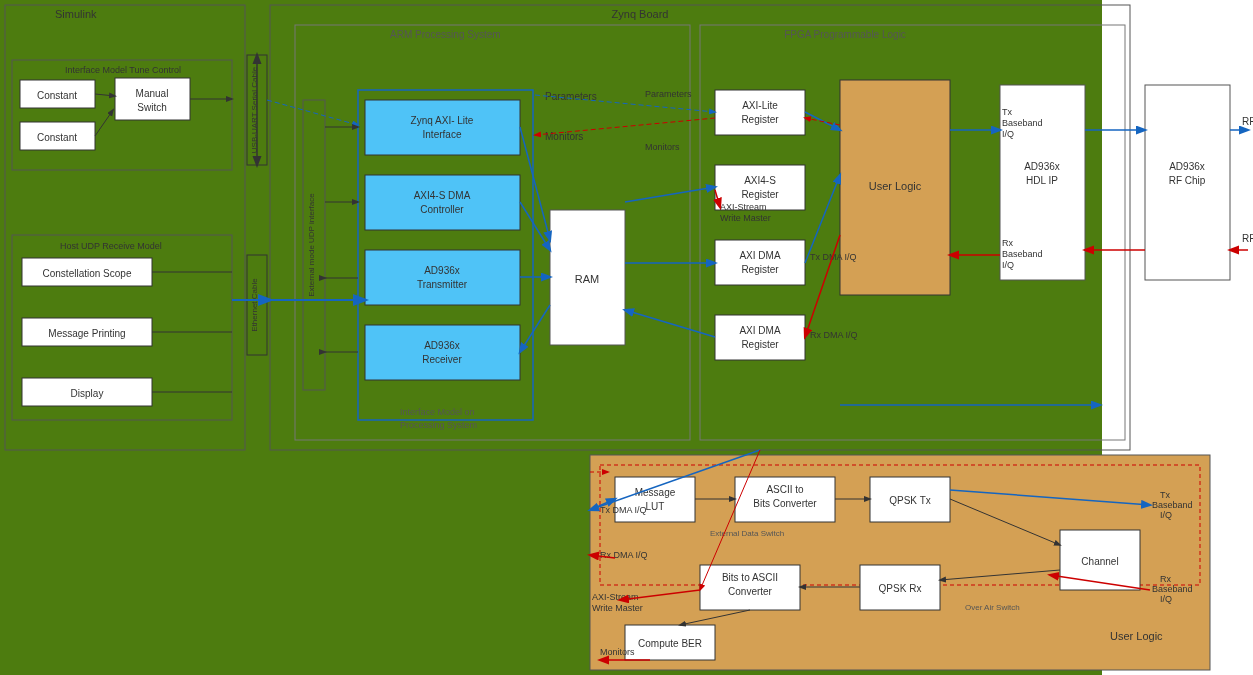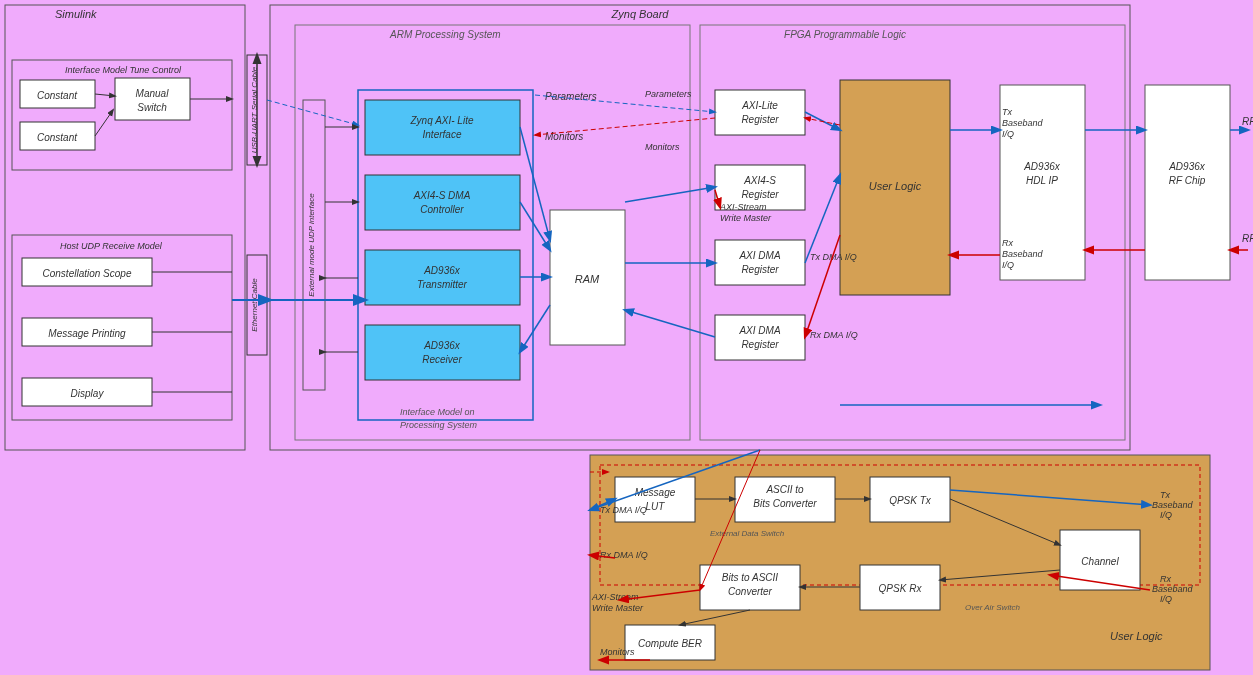--- a/index.html
+++ b/index.html
@@ -7,25 +7,24 @@
       background: #fff;
       font-family: Arial, sans-serif;
       font-size: 11px;
       width: 1253px;
       height: 675px;
       overflow: hidden;
       position: relative;
     }
 
     .diagram-container {
-      width: 1253px;
+      width: 1102px;
       height: 675px;
       position: relative;
-      background: #f0abfc;
-      font-style: italic;
+      background: #4d7c0f;
     }
 
     svg.main-svg {
       position: absolute;
       top: 0; left: 0;
       width: 1253px;
       height: 675px;
     }
   </style>
 </head>

